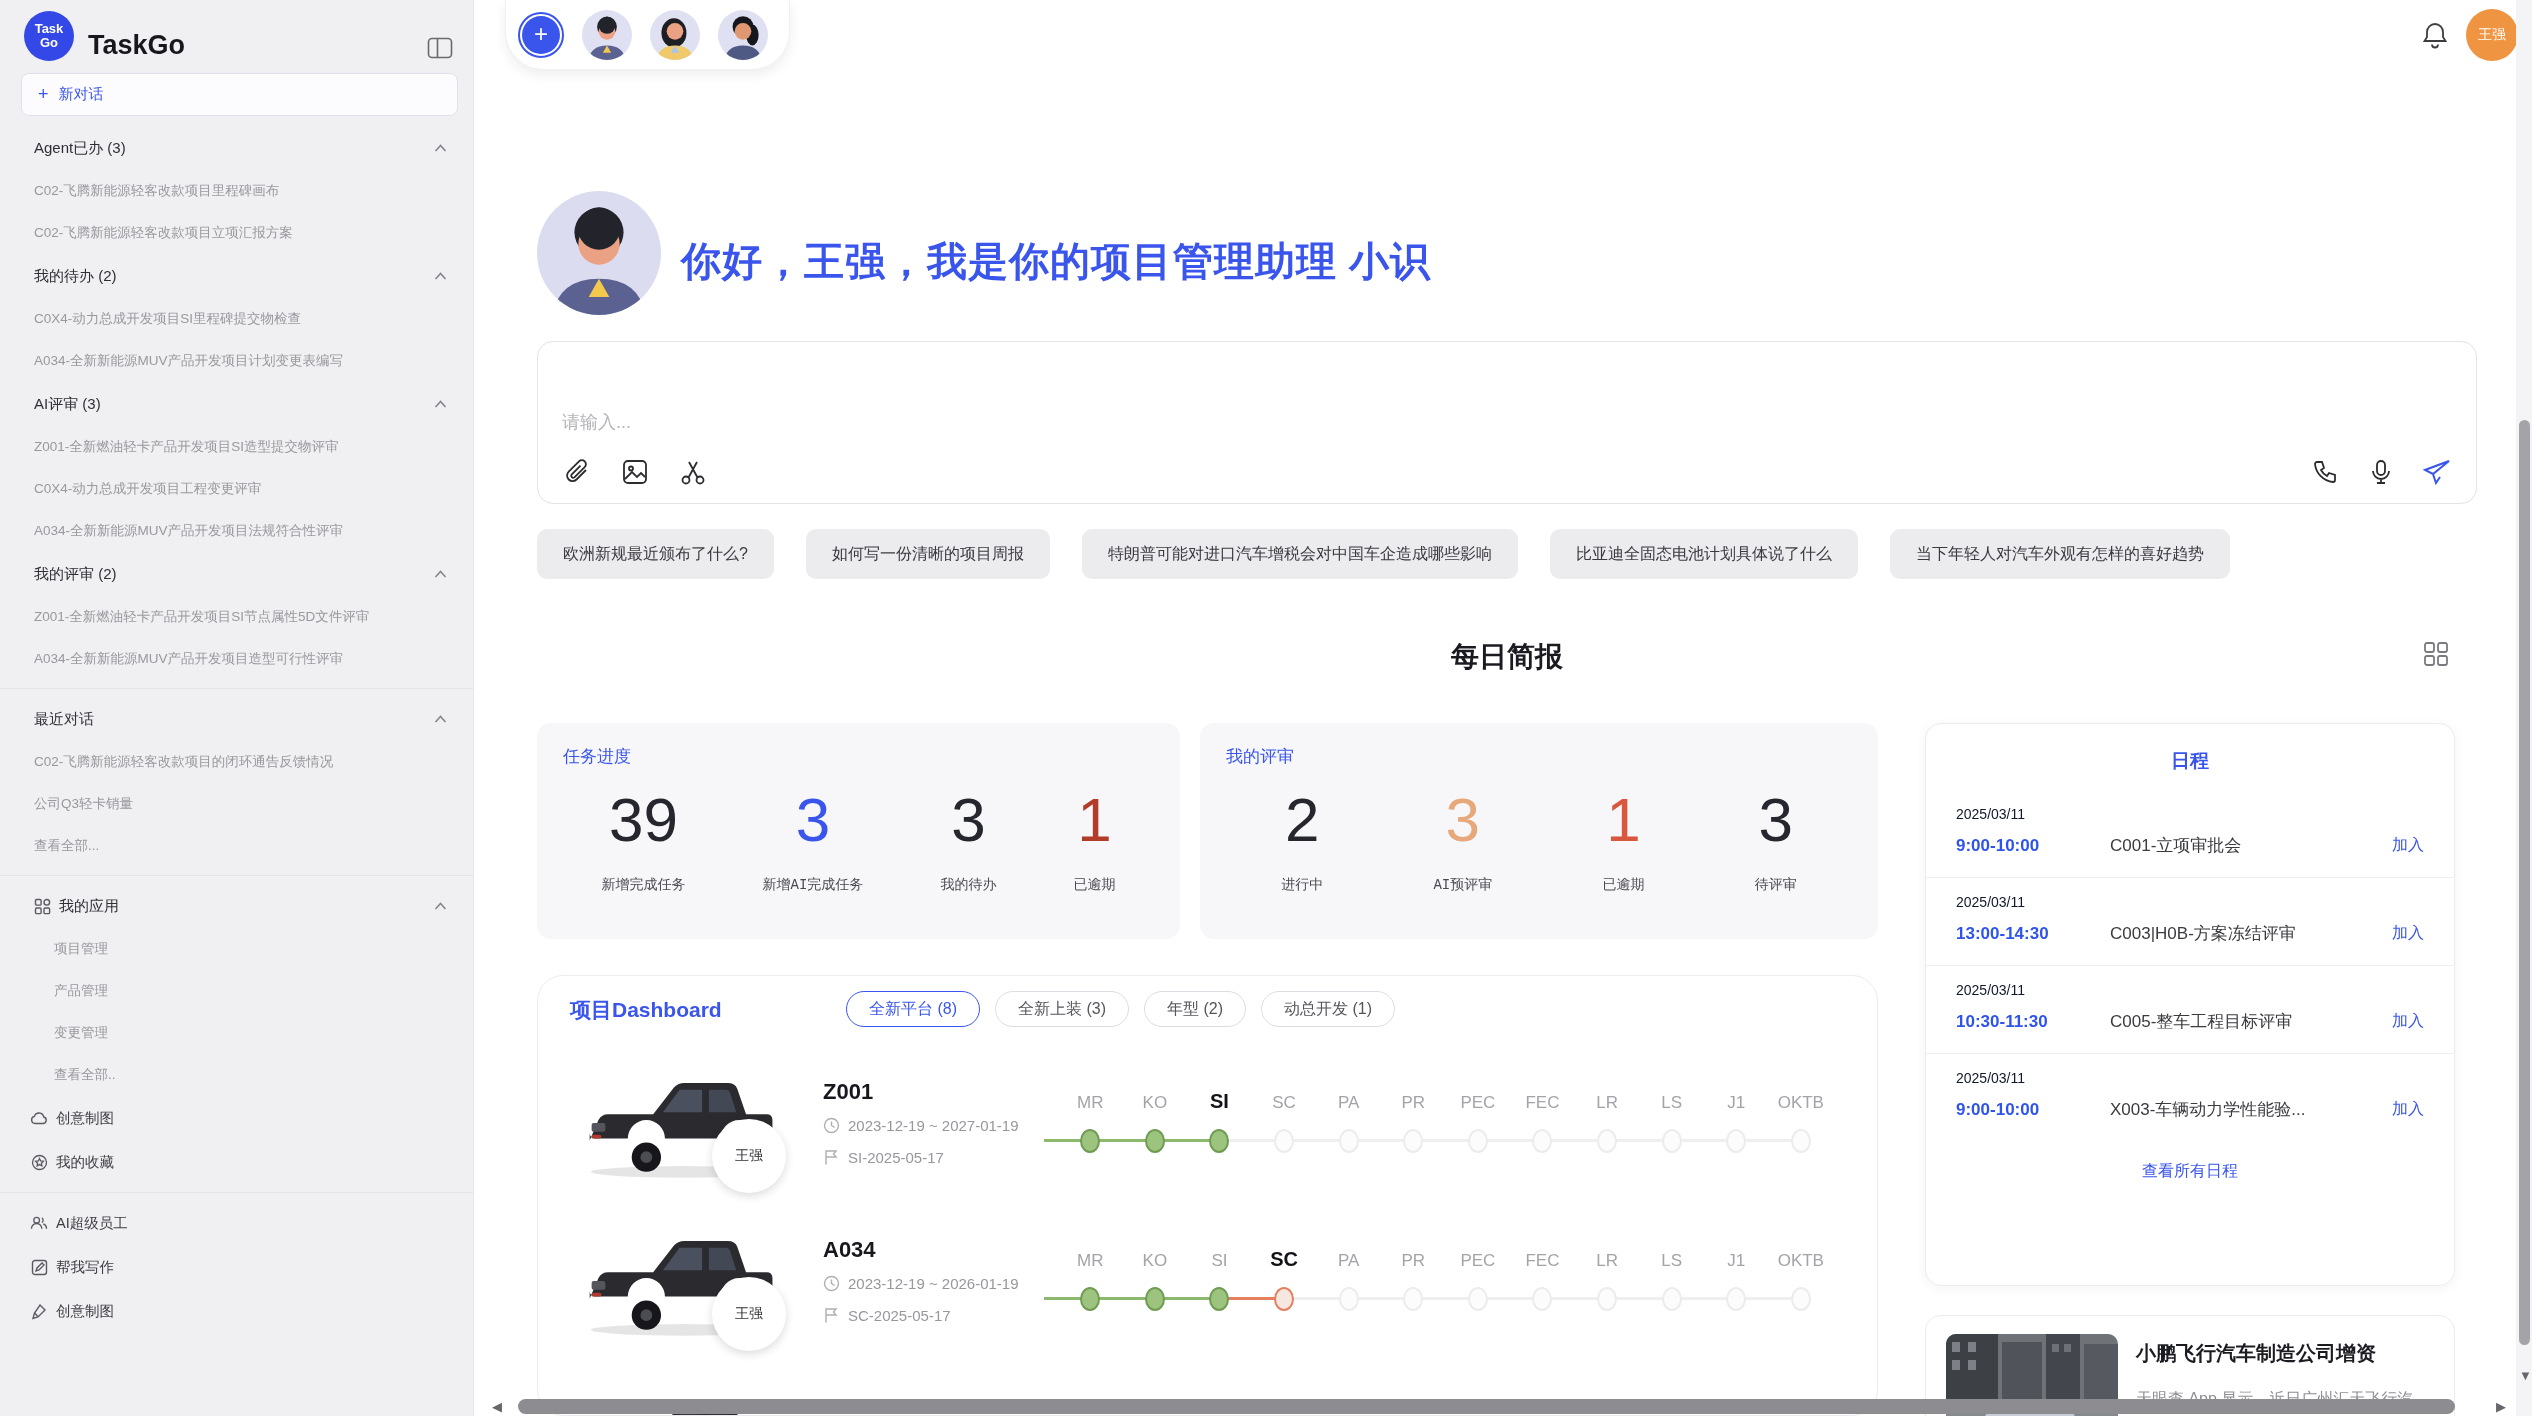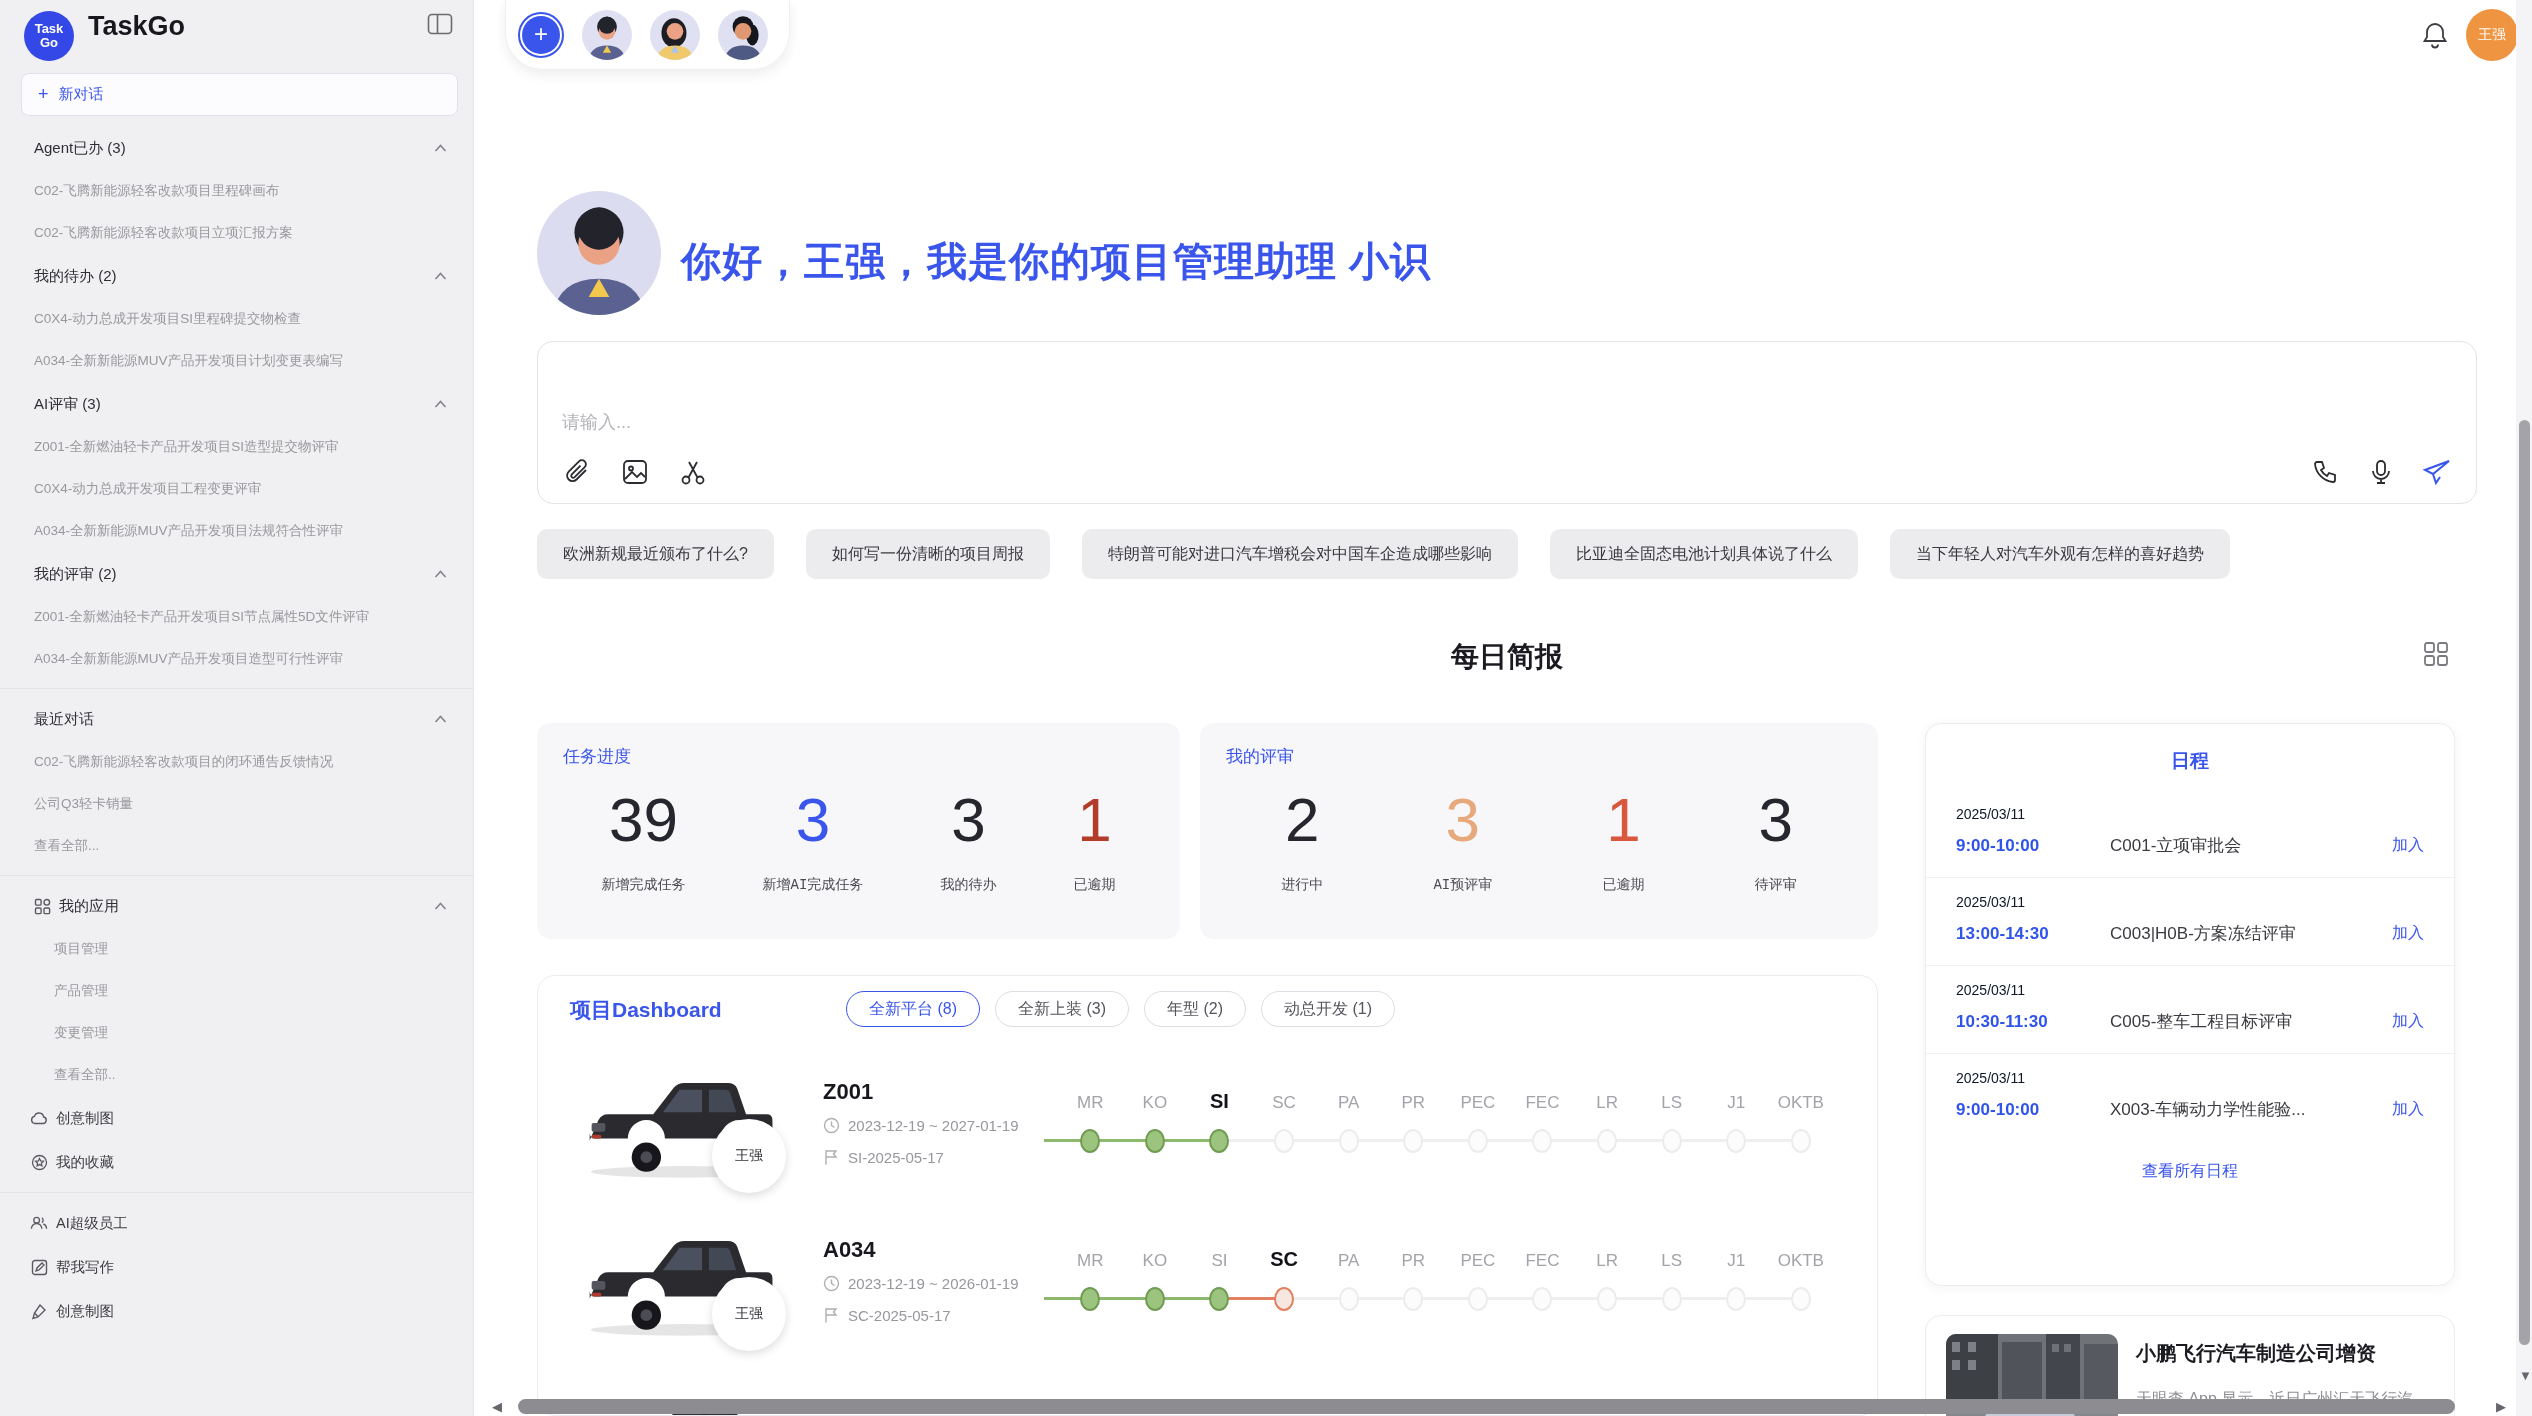--- a/index.html
+++ b/index.html
@@ -5,21 +5,21 @@
   * { margin:0; padding:0; box-sizing:border-box; }
   html,body { overflow:hidden; }
   body {
     width:2532px; height:1416px; position:relative; background:#fff;
     font-family:"Liberation Sans","DejaVu Sans",sans-serif; color:#2a2a30;
   }
   .abs { position:absolute; }
 
   
   #sidebar { left:0; top:0; width:474px; height:1416px; background:#f0f0f2; border-right:1px solid #e6e6ea; }
-  .sb-top { display:flex; align-items:flex-start; padding:11px 18px 0 24px; }
+  .sb-top { display:flex; align-items:flex-end; padding:11px 18px 0 24px; }
   .logo { width:50px; height:50px; border-radius:50%; background:#3348e6; color:#fff; display:flex; flex-direction:column;
           align-items:center; justify-content:center; font-size:13px; line-height:14px; font-weight:600; }
   .app-title { font-size:27px; font-weight:700; color:#17171d; margin-left:14px; flex:1; }
   .panel-btn { width:30px; height:26px; display:flex; align-items:center; justify-content:center; cursor:pointer; }
   .new-chat { left:21px; top:73px; width:437px; height:43px; background:#fcfcff; border:1px solid #dfe2ee; border-radius:8px;
               display:flex; align-items:center; padding:0 16px; color:#3a55ec; font-size:15px; font-weight:500; cursor:pointer; }
   .new-chat .plus { font-size:18px; margin-right:10px; font-weight:400; }
   #sb-body { left:0; top:126px; width:474px; }
   .sb-head { height:44px; display:flex; align-items:center; padding:0 26px 0 34px; font-size:15px; font-weight:500; color:#2f2f36; }
   .sb-head .sp { flex:1; }
@@ -62,21 +62,21 @@
   .stat-card { top:723px; height:216px; background:#f7f7f9; border-radius:14px; padding:22px 26px 0 26px; }
   #card-tasks { left:537px; width:643px; }
   #card-reviews { left:1200px; width:678px; }
   .card-label { font-size:17px; color:#3a55ec; }
   .stat-row { display:flex; justify-content:space-around; margin-top:10px; }
   .stat { text-align:center; }
   .stat .v { font-size:62px; font-weight:500; line-height:84px; }
   .stat .l { font-size:14px; color:#4a4a52; margin-top:14px;font-family:Liberation Mono, monospace; }
 
   
-  #dash { left:537px; top:975px; width:1341px; height:441px; border:1px solid #ececf0; border-radius:18px; overflow:hidden; background:#fff; }
+  #dash { left:537px; top:975px; width:1341px; height:441px; border:1px solid #ececf0; border-radius:26px; overflow:hidden; background:#fff; }
   #dash-title { left:32px; top:20px; font-size:21px; font-weight:600; color:#3a55ec; }
   #dash-tabs { left:308px; top:15px; display:flex; gap:15px; }
   .tab { height:36px; border:1px solid #dcdce2; border-radius:18px; padding:0 22px; display:flex; align-items:center;
          font-size:16px; color:#55555c; background:#fff; cursor:pointer; white-space:nowrap; }
   .tab.on { border-color:#3a55ec; color:#3a55ec; }
   .proj { left:0; right:0; height:170px; }
   .truck { left:38px; top:0; width:215px; height:122px; }
   .owner { left:174px; top:58px; width:74px; height:74px; border-radius:50%; background:#fff; box-shadow:0 3px 10px rgba(0,0,0,.14);
            display:flex; align-items:center; justify-content:center; font-size:14px; color:#2d2d33; z-index:3; }
   .pcode { left:285px; top:18px; font-size:22px; font-weight:700; color:#17171d; }

